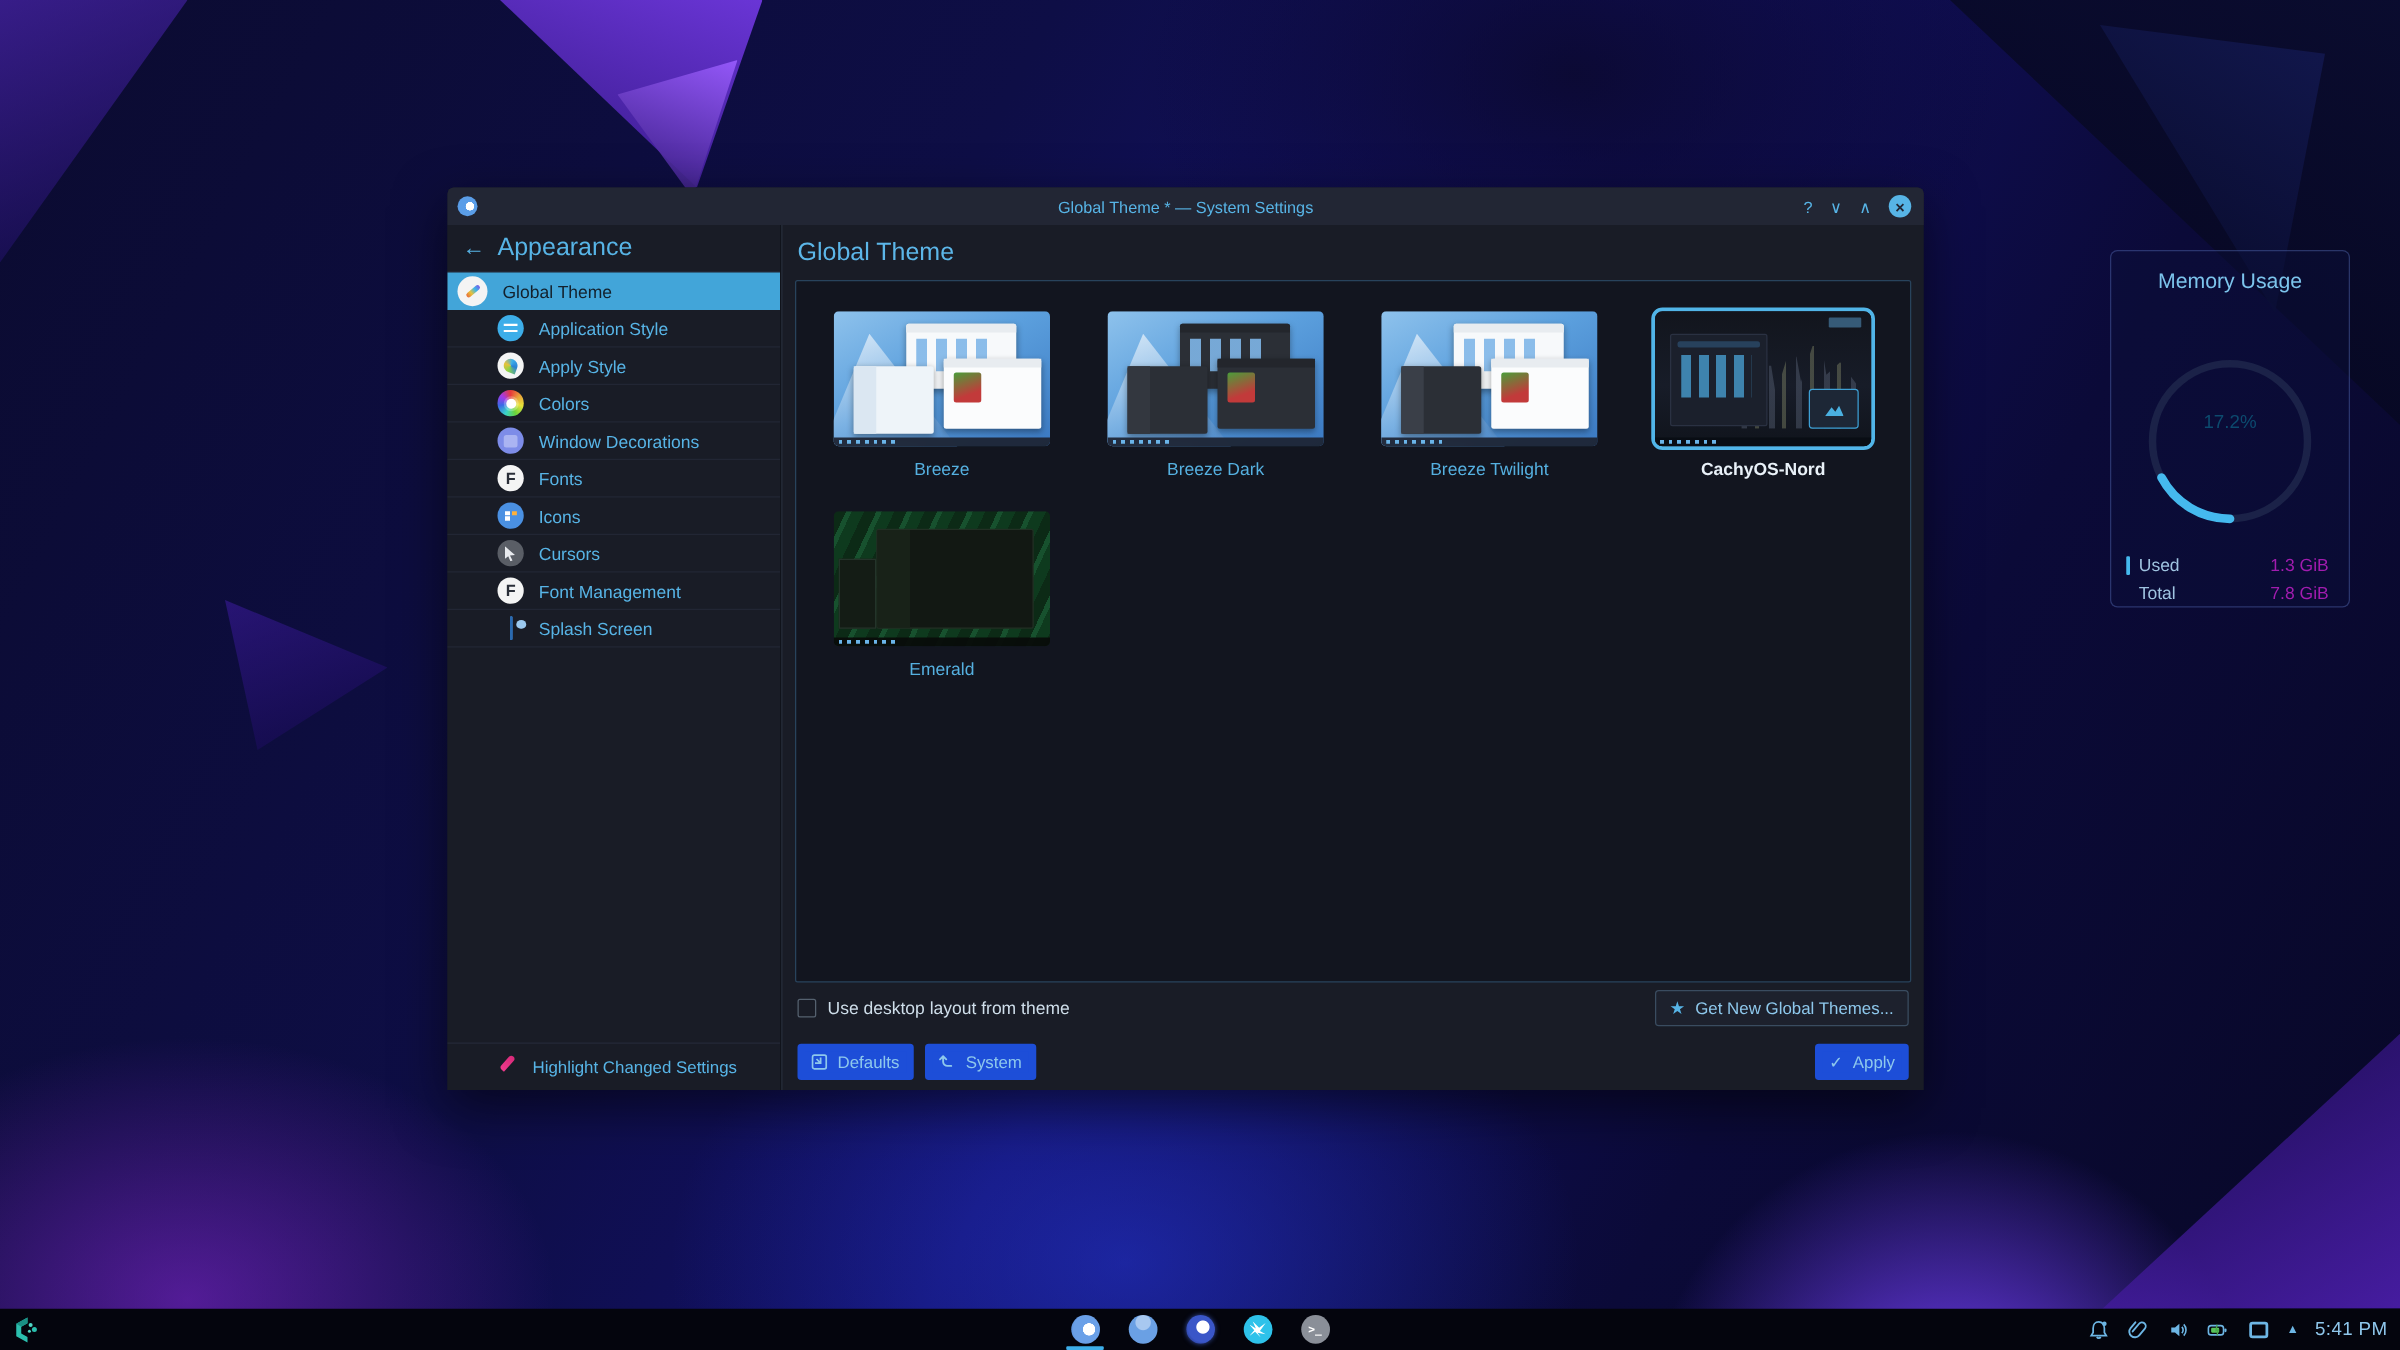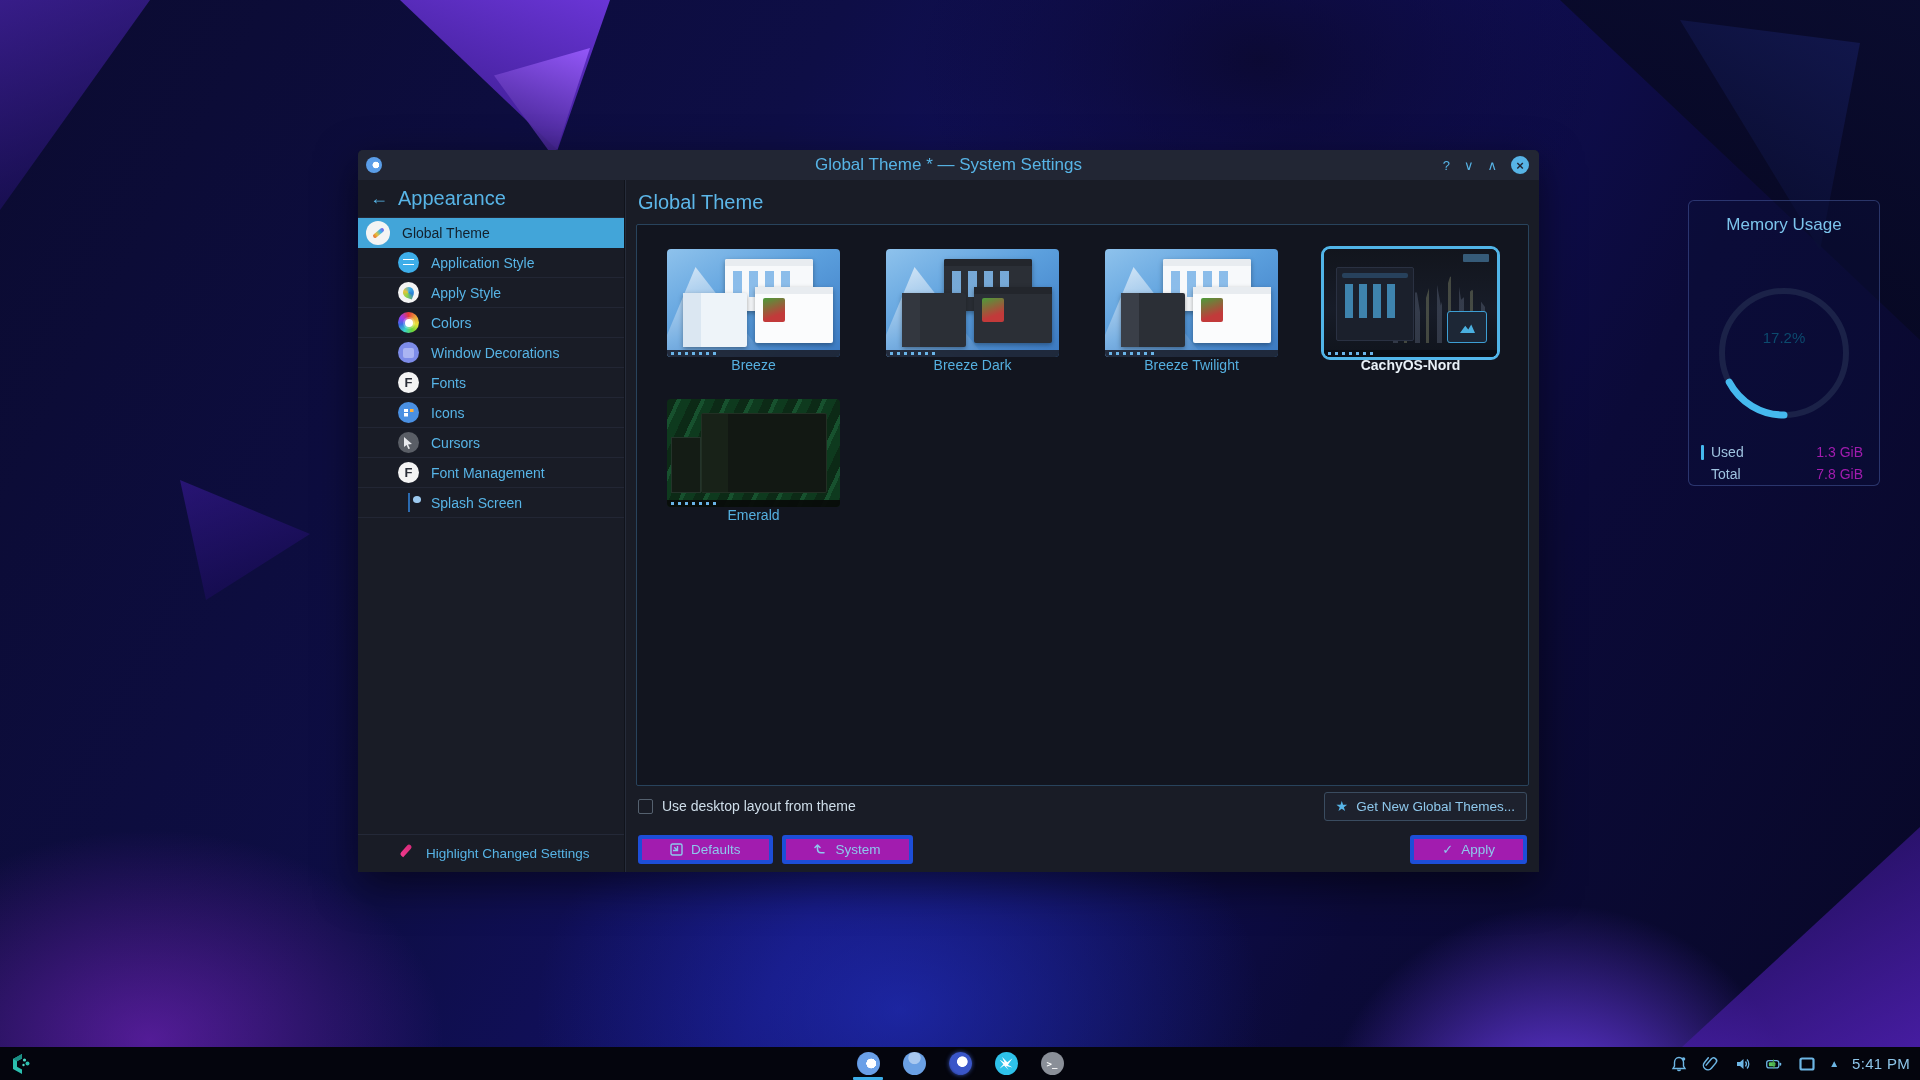--- a/index.html
+++ b/index.html
@@ -44,21 +44,21 @@
 
   
   .window {
     position:absolute; left:358px; top:150px; width:1181px; height:722px;
     background:#191c26; border-radius:5px 5px 0 0; display:flex; flex-direction:column;
     box-shadow:0 14px 42px rgba(0,0,0,.55);
   }
   .titlebar { height:30px; background:#222634; border-radius:5px 5px 0 0; display:flex; align-items:center; position:relative; flex:0 0 auto; }
   .tb-appicon { width:16px; height:16px; border-radius:50%; margin-left:8px;
     background:radial-gradient(circle at 62% 50%, #ffffff 0 26%, #5a9de8 28% 70%, #3c78cc 100%); }
-  .tb-title { position:absolute; left:0; right:0; text-align:center; font-size:17px; color:#57b4e6; pointer-events:none; }
+  .tb-title { position:absolute; left:0; right:0; text-align:center; font-size:13px; color:#57b4e6; pointer-events:none; }
   .tb-controls { margin-left:auto; display:flex; align-items:center; gap:14px; padding-right:10px; z-index:2; }
   .tb-btn { color:#57b4e6; font-size:13px; line-height:1; cursor:default; }
   .tb-close { width:18px; height:18px; border-radius:50%; background:#57b4e6; color:#222634; display:flex; align-items:center; justify-content:center; font-size:13px; font-weight:bold; }
 
   .win-body { flex:1; display:flex; min-height:0; }
 
   
   .sidebar { width:267px; display:flex; flex-direction:column; background:#191c26; border-right:1px solid #10131b; }
   .sb-header { height:38px; display:flex; align-items:center; padding-left:12px; gap:10px; border-bottom:1px solid #242938; }
   .sb-back { color:#57b4e6; font-size:18px; }
@@ -100,21 +100,21 @@
 
   
   .content { flex:1; display:flex; flex-direction:column; border-left:1px solid #262c3a; min-width:0; }
   .page-title-row { height:44px; display:flex; align-items:center; padding-left:12px; }
   .page-title { color:#5cb6e8; font-size:20px; }
   .frame { flex:1; margin:0 10px; background:#12151f; border:1px solid #28435c; border-radius:2px; padding:24px 30px; overflow:hidden; }
   .theme-grid { display:flex; flex-wrap:wrap; column-gap:46px; row-gap:26px; }
   .theme-card { width:173px; display:flex; flex-direction:column; align-items:center; cursor:default; }
   .preview-holder { width:173px; height:108px; border-radius:4px; position:relative; overflow:hidden; }
   .theme-card.selected .preview-holder { outline:3px solid #51b5e8; outline-offset:0; border-radius:6px; }
-  .theme-name { font-size:14px; color:#55b0e0; }
+  .theme-name { margin-top:10px; font-size:14px; color:#55b0e0; }
   .theme-card.selected .theme-name { color:#e9f1f8; font-weight:bold; }
 
   
   .pv { position:absolute; inset:0; }
   .pv-breeze, .pv-breezedark, .pv-twilight { background:linear-gradient(150deg,#8ec2ec 0%,#5b9fdd 45%,#3b79c2 100%); }
   .pv .mountain { position:absolute; left:-10px; top:18px; width:110px; height:92px; background:linear-gradient(160deg,#e8f2fb,#7fb4e4 60%,#4a86c8); clip-path:polygon(35% 0,100% 100%,0 100%); opacity:.9; }
   .pv .win-a { position:absolute; left:58px; top:10px; width:88px; height:52px; border-radius:2px; background:#f7f9fb; box-shadow:0 2px 5px rgba(0,0,0,.35); }
   .pv .win-a::before { content:""; position:absolute; left:0; top:0; right:0; height:7px; background:#e8ecf0; border-radius:2px 2px 0 0; }
   .pv .win-a::after { content:""; position:absolute; left:8px; top:12px; width:60px; height:26px;
     background:repeating-linear-gradient(90deg,#7fb6e8 0 9px, transparent 9px 16px); opacity:.9; }
@@ -154,22 +154,22 @@
   .pv-emerald .bar { background:rgba(8,12,9,.95); }
 
   
   .foot-row1 { height:40px; display:flex; align-items:center; padding:0 12px; }
   .checkbox { width:15px; height:15px; border:1px solid #55616f; border-radius:2px; background:transparent; }
   .cb-label { margin-left:9px; font-size:14px; color:#cfdeea; }
   .getnew-btn { margin-left:auto; height:29px; display:flex; align-items:center; gap:8px; padding:0 11px;
     background:#1d212d; border:1px solid #3a4c60; border-radius:3px; color:#8ec8ec; font-size:13.5px; cursor:default; }
   .star { color:#57b4e6; font-size:14px; }
   .foot-row2 { height:46px; display:flex; align-items:center; padding:0 12px; gap:9px; }
-  .btn { height:29px; display:flex; align-items:center; gap:8px; padding:0 28px;
-    background:#a21caf; border:4px solid #1d4ed8; border-radius:3px; color:#8ec8ec; font-size:13.5px; cursor:default; }
+  .btn { height:29px; display:flex; align-items:center; gap:8px; padding:0 5px;
+    background:#1d4ed8; border:6px solid #1d4ed8; border-radius:3px; color:#8ec8ec; font-size:13.5px; cursor:default; }
   .btn svg { display:block; }
   .apply-btn { margin-left:auto; }
   .check-glyph { color:#8ec8ec; font-size:13px; }
 
   
   .taskbar { position:absolute; left:0; bottom:0; width:1920px; height:33px; background:#04050d; display:flex; align-items:center; z-index:5; }
   .launcher { margin-left:8px; width:26px; height:24px; position:relative; }
   .tb-center { position:absolute; left:50%; transform:translateX(-50%); display:flex; align-items:flex-start; gap:14px; height:33px; }
   .task { width:32px; height:33px; display:flex; flex-direction:column; align-items:center; justify-content:center; position:relative; }
   .task-ic { width:23px; height:23px; border-radius:50%; }

